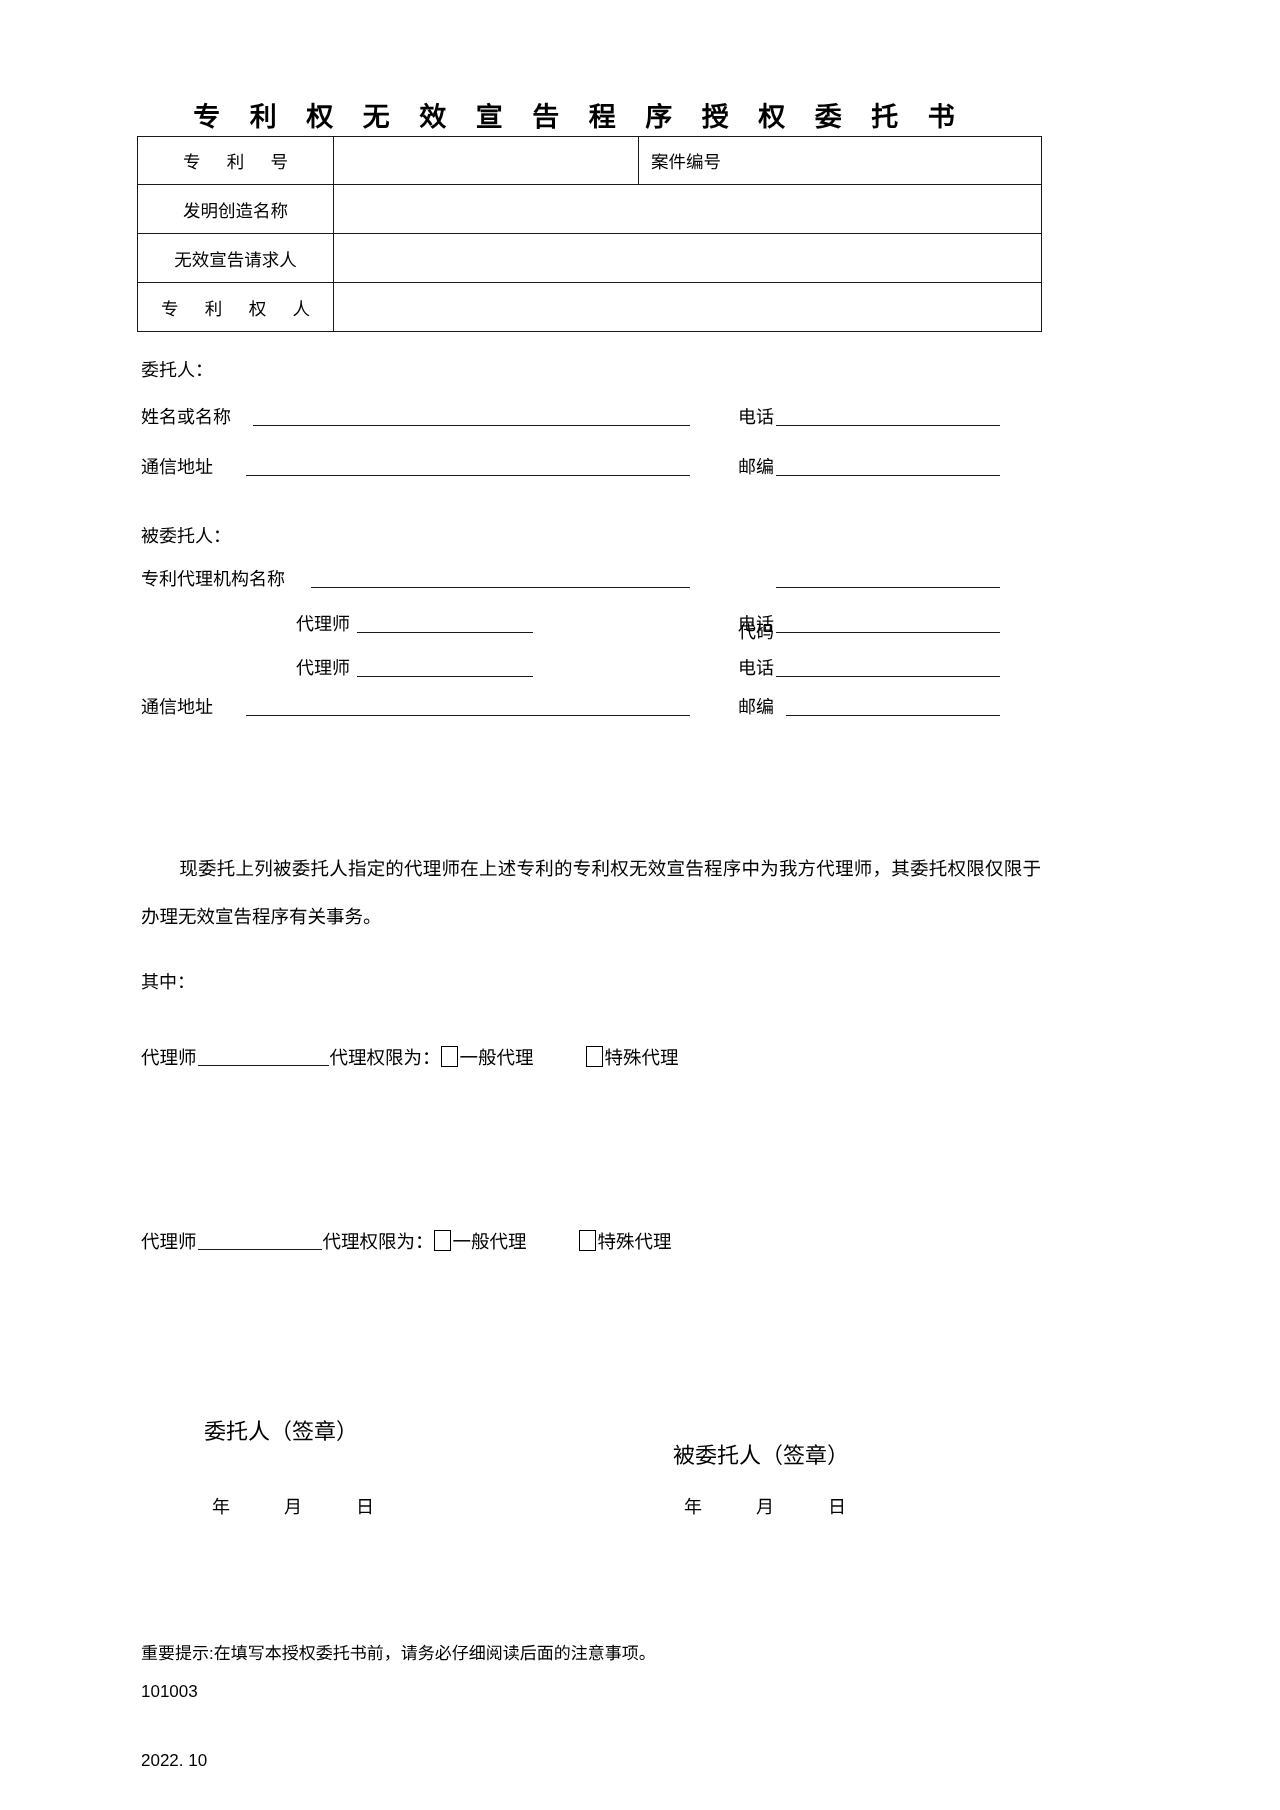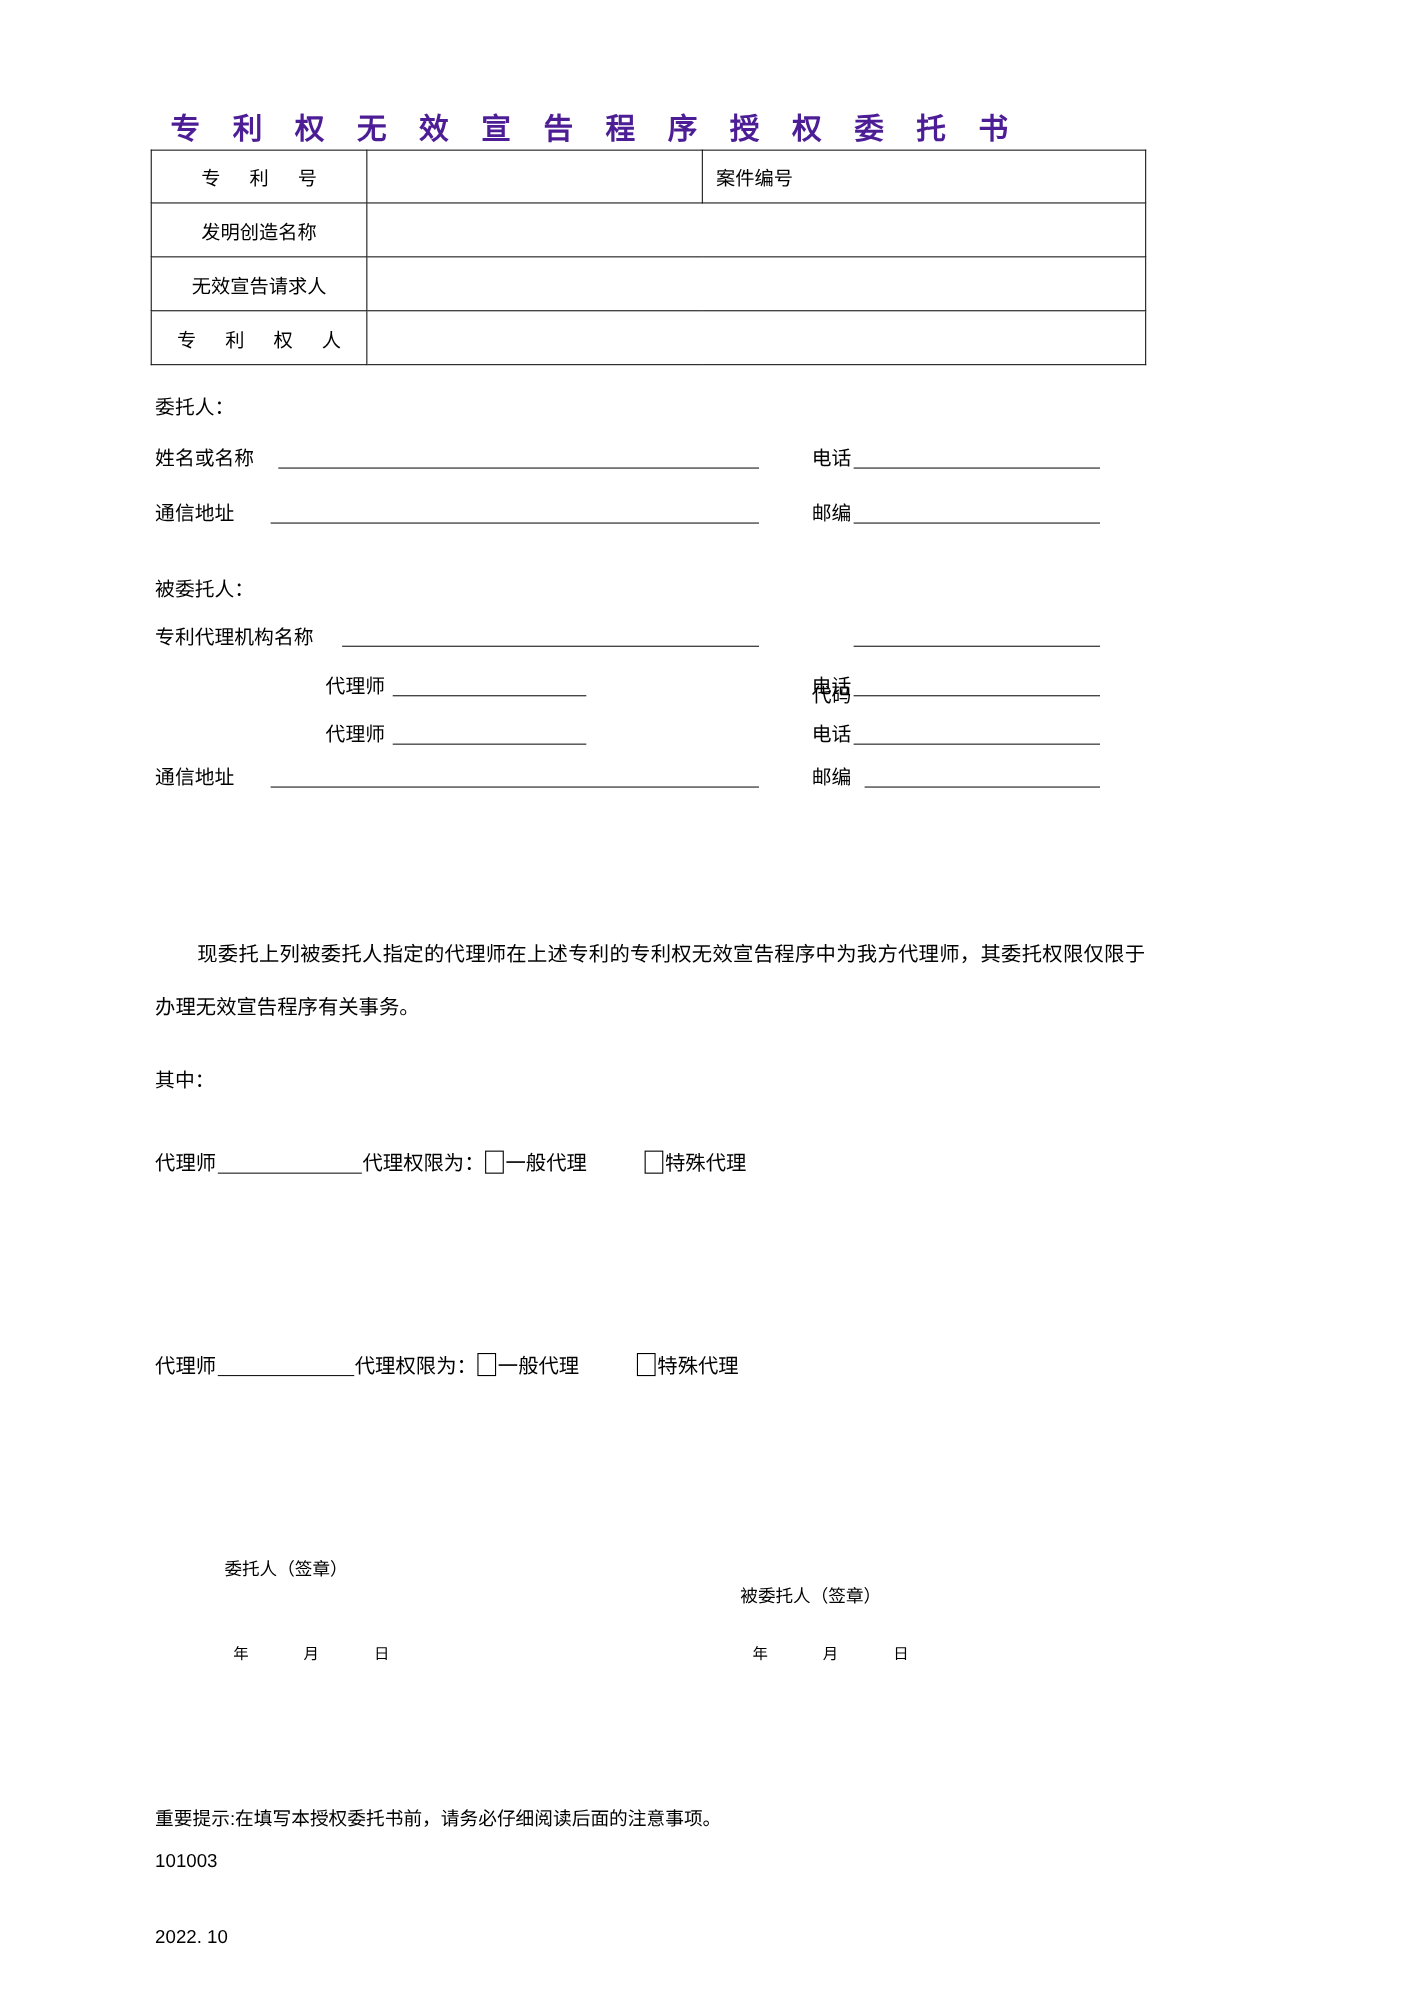--- a/index.html
+++ b/index.html
@@ -21,30 +21,30 @@
     position: absolute;
     left: 0; top: 0;
     width: 1280px;
     height: 1810px;
     background: #fff;
   }
 
   
   .doc-title {
     position: absolute;
-    left: 144px;
+    left: 124px;
     top: 95px;
     width: 900px;
-    text-align: left;
+    text-align: center;
     font-family: "Liberation Sans", "DejaVu Sans", sans-serif;
     font-weight: bold;
     font-size: 27px;
     letter-spacing: 11px;
     text-indent: 11px;
-    color: #4c1d95;
+    color: #000000;
     white-space: nowrap;
   }
 
   
   .info-table {
     position: absolute;
     left: 137px;
     top: 136px;
     width: 905px;
     border-collapse: collapse;
@@ -131,27 +131,27 @@
     box-sizing: border-box;
     margin: 0 2px 0 0;
     vertical-align: -4px;
     background: #fff;
   }
   .cb-gap { display: inline-block; width: 52px; }
 
   
   .sig {
     position: absolute;
-    font-size: 16px;
+    font-size: 22px;
     white-space: nowrap;
     font-family: "Liberation Serif", "DejaVu Serif", serif;
   }
   .date-line {
     position: absolute;
-    font-size: 14px;
+    font-size: 18px;
     white-space: nowrap;
     letter-spacing: 18px;
     font-family: "Liberation Serif", "DejaVu Serif", serif;
   }
 
   
   .notice {
     position: absolute;
     left: 141px;
     top: 1639px;

